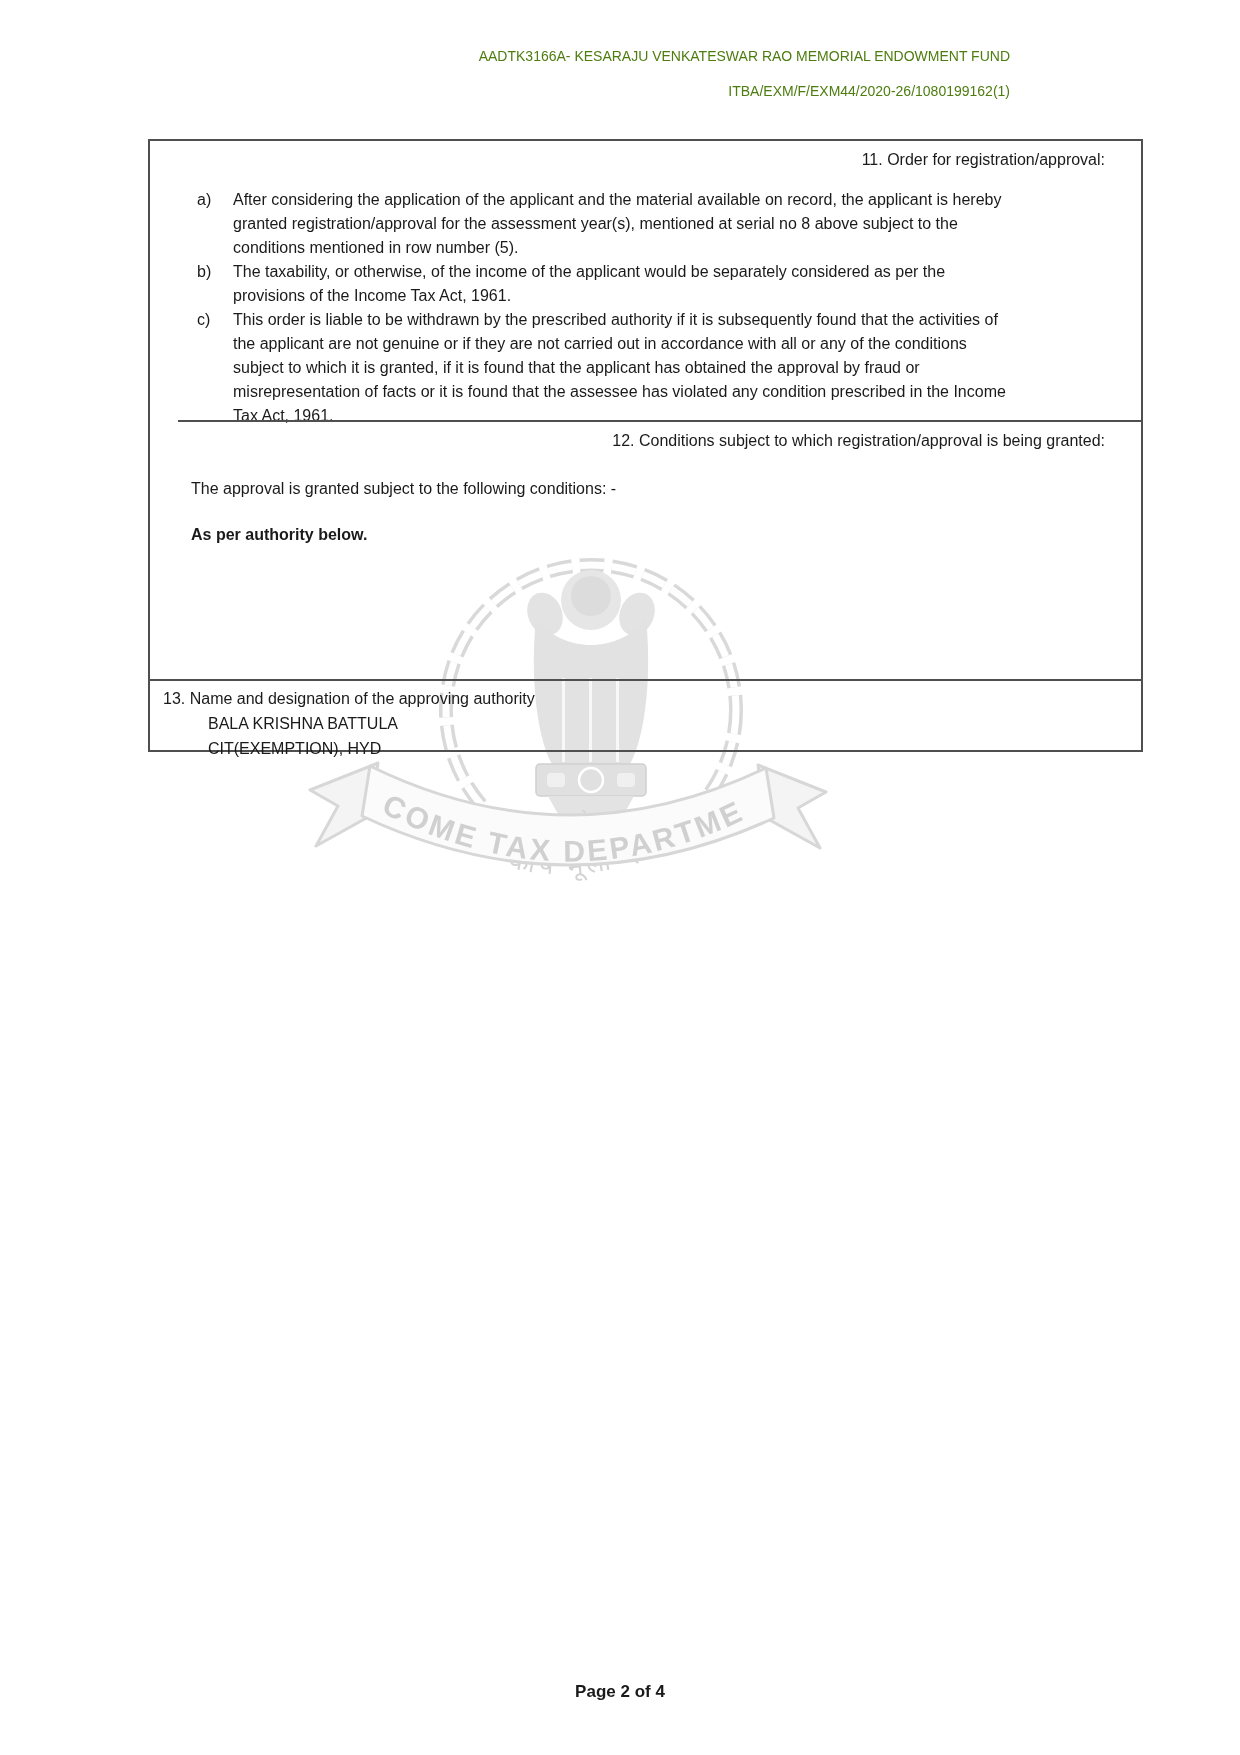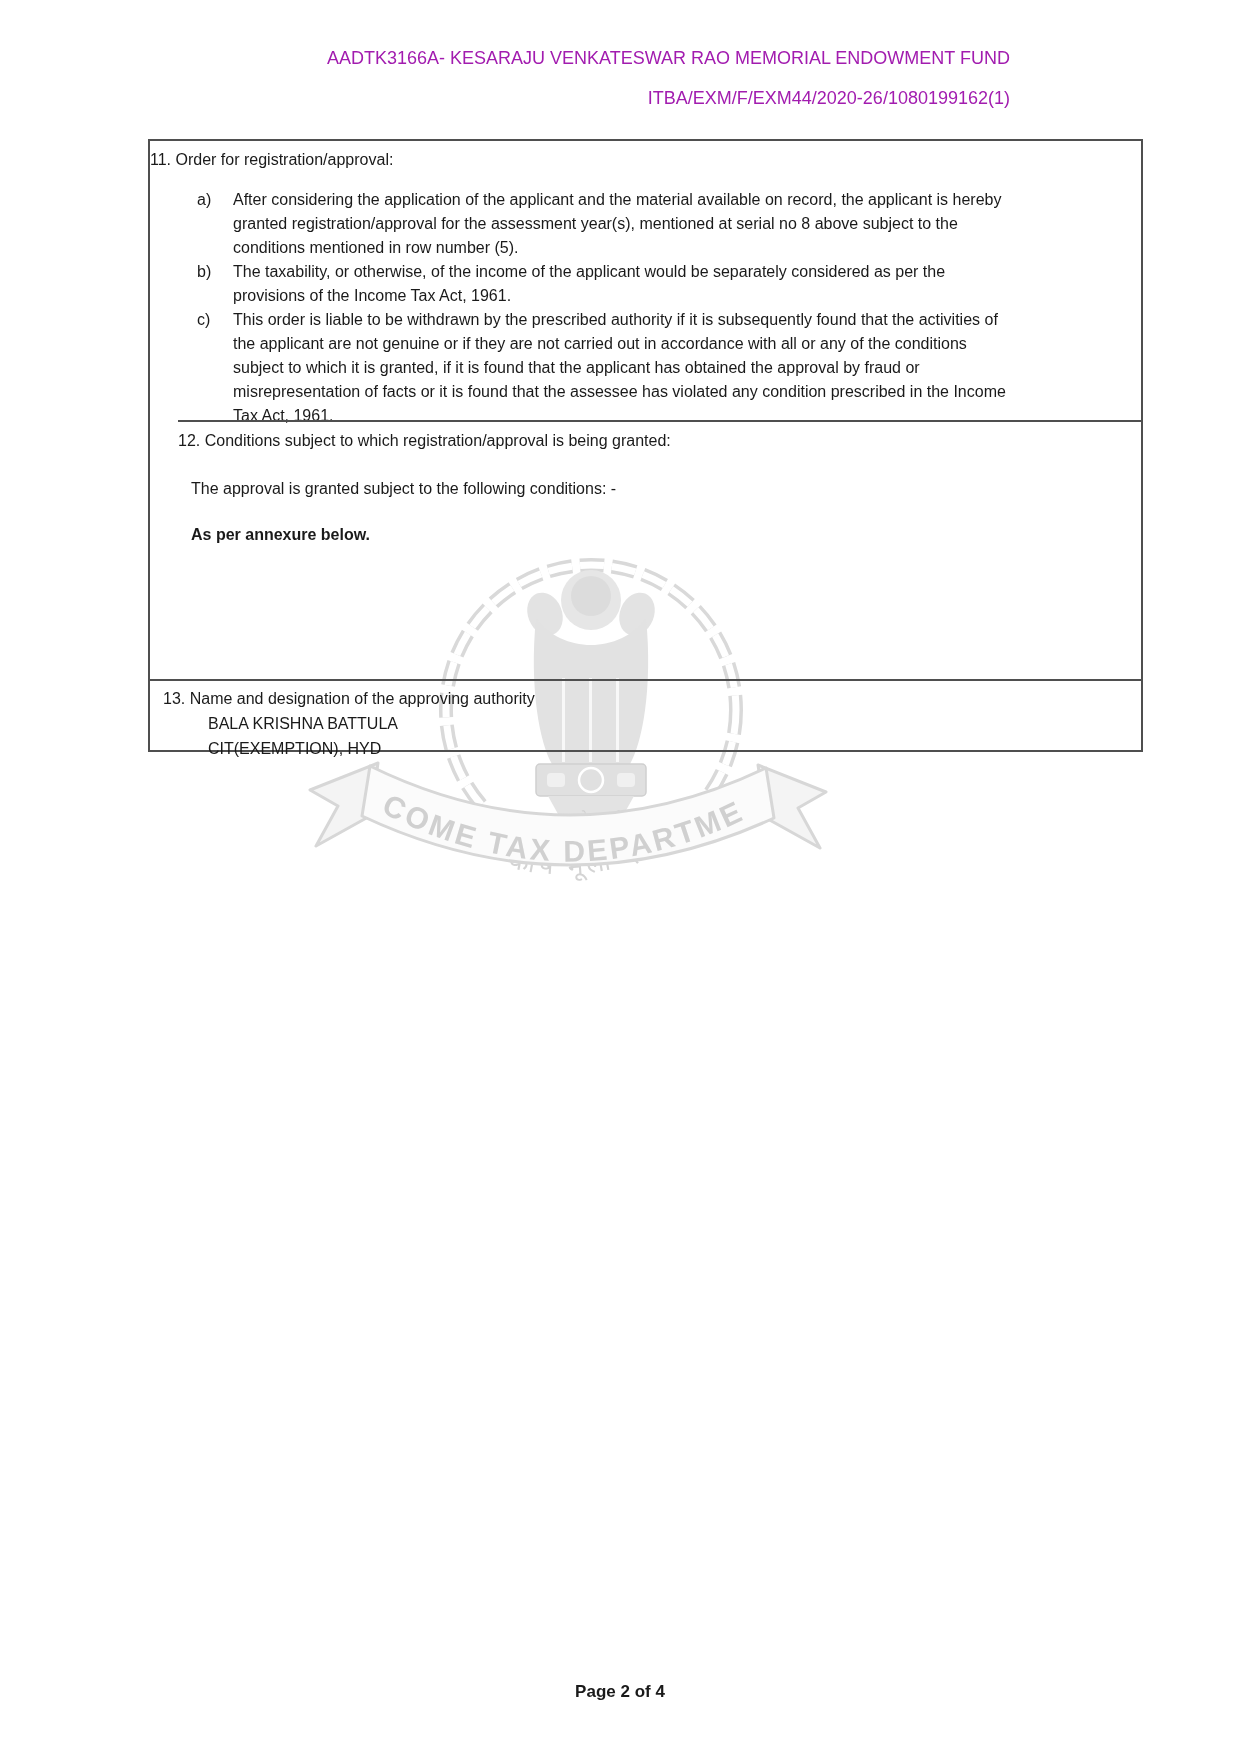--- a/index.html
+++ b/index.html
@@ -10,22 +10,22 @@
     font-family:"Liberation Sans", sans-serif;
     color:#1a1a1a;
     overflow:hidden;
   }
 
   
   .doc-header {
     position:absolute;
     top:48px; right:230px;
     text-align:right;
-    color:#a21caf;
-    font-size:18px;
+    color:#4d7c0f;
+    font-size:14px;
     z-index:2;
   }
   .doc-header .hline1 { margin-bottom:19px; white-space:nowrap; }
   .doc-header .hline2 { white-space:nowrap; }
 
   
   .watermark {
     position:absolute;
     left:300px; top:558px;
     width:535px; height:355px;
@@ -43,21 +43,21 @@
     font-size:16px;
     background:transparent;
   }
   .trow { position:relative; box-sizing:border-box; }
   .trow + .trow { border-top:2px solid #4f4f4f; }
   .row-order      { height:279px; }
   .row-conditions { height:259px;margin-left:28px; }
   .row-authority  { height:71px;  }
 
   .section-title {
-    text-align:left;
+    text-align:right;
     padding-top:7px;
     padding-right:36px;
     line-height:24px;
   }
 
   .order-list { margin:16px 128px 0 47px; }
   .order-item { display:flex; line-height:24px; }
   .order-item .mk { width:36px; flex:none; }
   .order-item .txt { flex:1; }
 
@@ -155,21 +155,21 @@
         <div class="order-item">
           <span class="mk">c)</span>
           <span class="txt">This order is liable to be withdrawn by the prescribed authority if it is subsequently found that the activities of the applicant are not genuine or if they are not carried out in accordance with all or any of the conditions subject to which it is granted, if it is found that the applicant has obtained the approval by fraud or misrepresentation of facts or it is found that the assessee has violated any condition prescribed in the Income Tax Act, 1961.</span>
         </div>
       </div>
     </div>
 
     <div class="trow row-conditions">
       <div class="section-title">12. Conditions subject to which registration/approval is being granted:</div>
       <div class="conditions-intro">The approval is granted subject to the following conditions: -</div>
-      <div class="annexure-note">As per annexure below.</div>
+      <div class="annexure-note">As per authority below.</div>
     </div>
 
     <div class="trow row-authority">
       <div class="authority-block">
         <div>13. Name and designation of the approving authority</div>
         <div class="authority-sub">BALA KRISHNA BATTULA</div>
         <div class="authority-sub">CIT(EXEMPTION), HYD</div>
       </div>
     </div>
 

